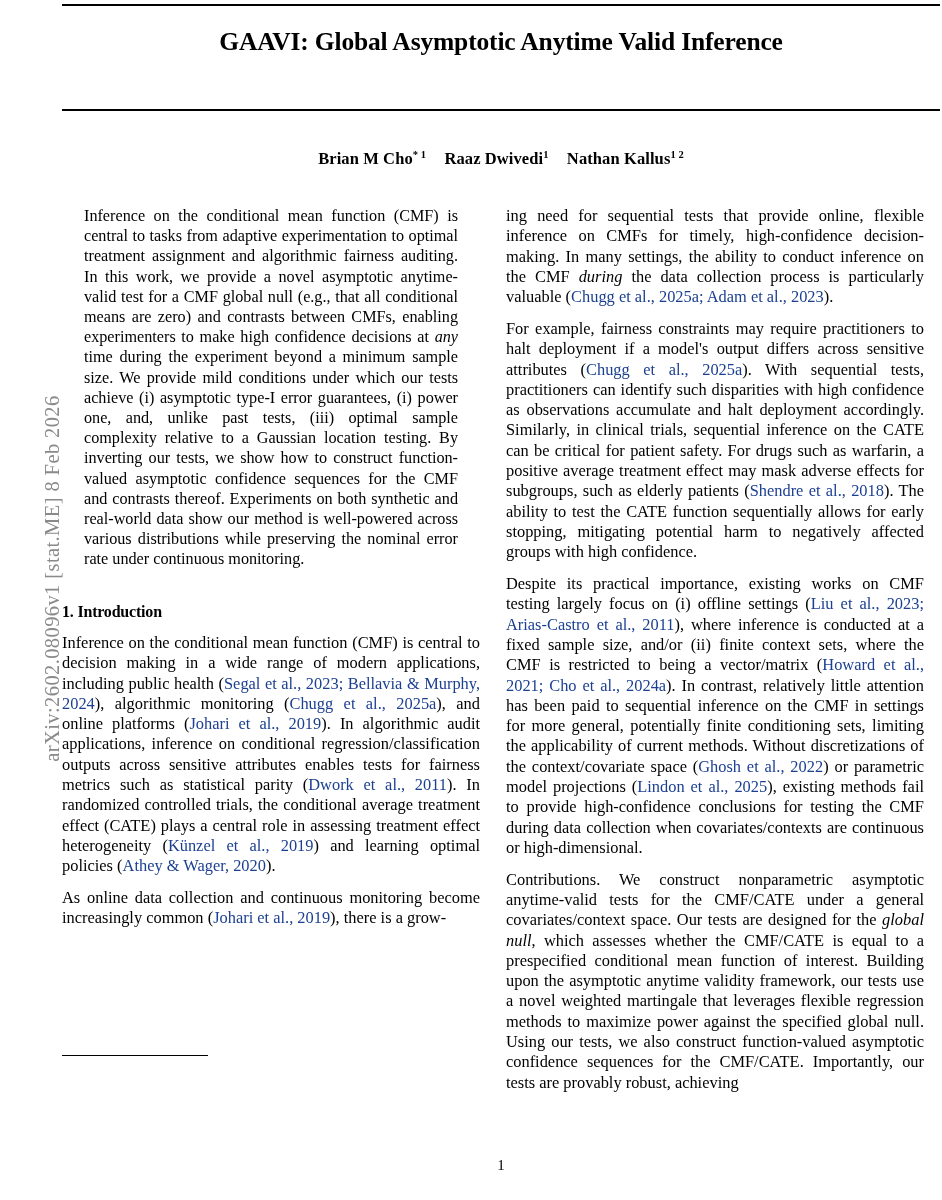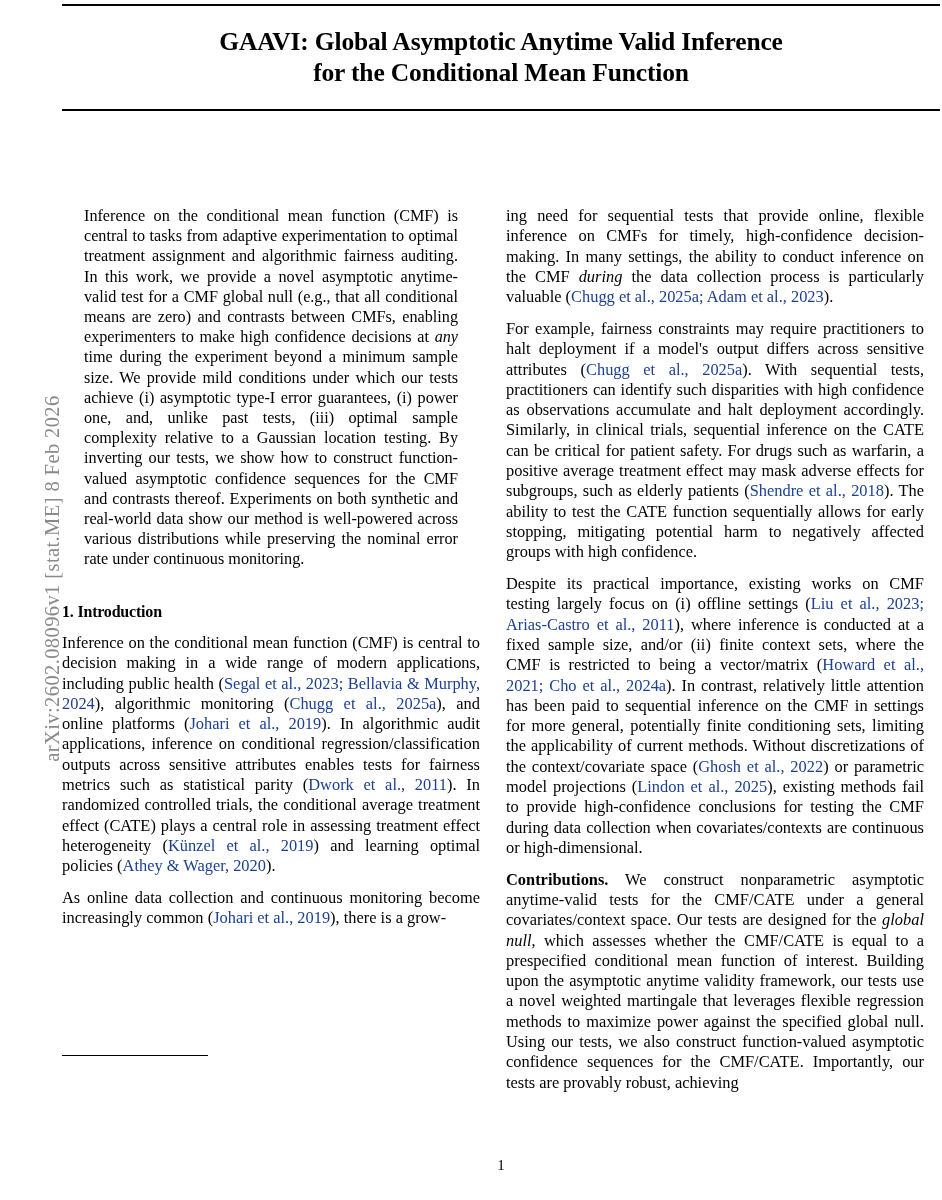--- a/index.html
+++ b/index.html
@@ -130,21 +130,21 @@
 
   p.para {
     margin: 0 0 11.5px 0;
     text-align: justify;
     hyphens: auto;
   }
   p.para.last { margin-bottom: 0; }
 
   .cite { color: #1b3f91; }
   .em   { font-style: italic; }
-  .bold { font-weight: bold; }
+  .bold { font-weight: normal; }
 
   
   .footnote-wrap {
     position: absolute;
     left: 0;
     top: 1055px;
     width: 418px;
   }
   .footnote-rule {
     width: 146px;
@@ -182,25 +182,29 @@
 <body>
 
 <div class="arxiv-stamp">arXiv:2602.08096v1  [stat.ME]  8 Feb 2026</div>
 
 <div class="page">
 
   <div class="rule-top"></div>
 
   <div class="title">
     <span>GAAVI: Global Asymptotic Anytime Valid Inference</span>
-    <span class="line2">for the Conditional Mean Function</span>
   </div>
 
   <div class="rule-under-title"></div>
 
+  <div class="authors">
+    <span class="au"><span>Brian M Cho</span><sup>* 1</sup></span>
+    <span class="au"><span>Raaz Dwivedi</span><sup>1</sup></span>
+    <span class="au"><span>Nathan Kallus</span><sup>1 2</sup></span>
+  </div>
 
   <div class="col col-left">
 
     <div class="abstract-block">
       <p class="abstract-body"><span>Inference on the conditional mean function (CMF) is central to tasks from adaptive experimentation to optimal treatment assignment and algorithmic fairness auditing. In this work, we provide a novel asymptotic anytime-valid test for a CMF global null (e.g., that all conditional means are zero) and contrasts between CMFs, enabling experimenters to make high confidence decisions at <span class="em">any</span> time during the experiment beyond a minimum sample size. We provide mild conditions under which our tests achieve (i) asymptotic type-I error guarantees, (i) power one, and, unlike past tests, (iii) optimal sample complexity relative to a Gaussian location testing. By inverting our tests, we show how to construct function-valued asymptotic confidence sequences for the CMF and contrasts thereof. Experiments on both synthetic and real-world data show our method is well-powered across various distributions while preserving the nominal error rate under continuous monitoring.</span></p>
     </div>
 
     <div class="sec-gap"></div>
 
     <h2 class="section">1. Introduction</h2>

